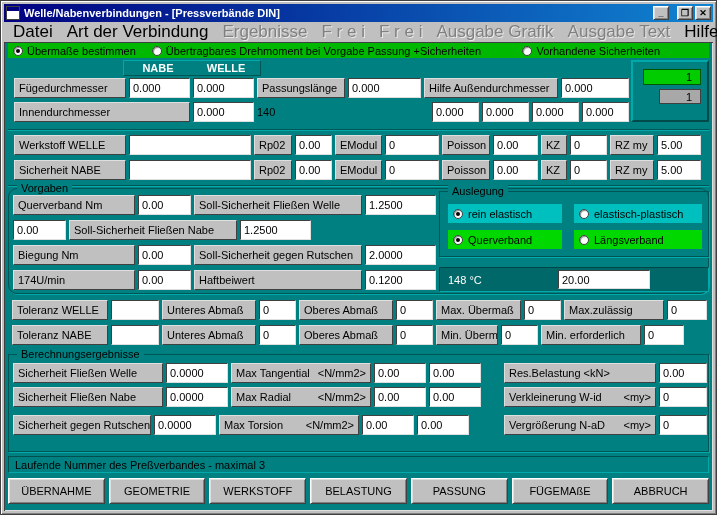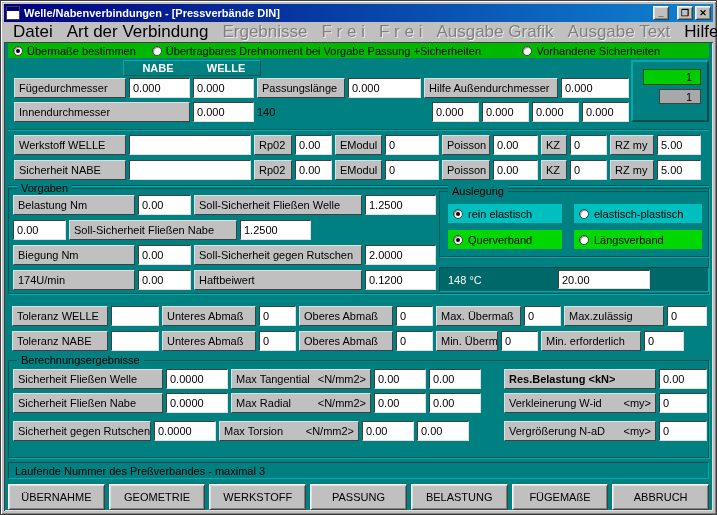--- a/index.html
+++ b/index.html
@@ -46,53 +46,53 @@
   .colheads { position:absolute; left:115px; top:0; width:138px; height:16px; display:flex;
               color:#fff; font-weight:bold; font-size:11px;
               border:1px solid; border-color:#00AAAA #005555 #005555 #00AAAA; }
   .colheads span { flex:1; text-align:center; line-height:14px; }
 
   .frow { position:absolute; display:flex; gap:3px; height:20px; }
   .lbl { background:#C0C0C0; border:1px solid; border-color:#dfdfdf #404040 #404040 #dfdfdf;
          font-size:11px; color:#000; display:flex; align-items:center; padding:0 4px;
          white-space:nowrap; overflow:hidden; height:20px; flex:none; }
   .lbl.split { justify-content:space-between; }
-  .lbl.bold { font-weight:bold; }
+  .lbl.bold { font-weight:normal; }
   .field { font:11px "Liberation Sans", sans-serif; color:#000; background:#fff;
            border:1px solid; border-color:#404040 #dfdfdf #dfdfdf #404040; padding:0 3px; height:20px; flex:none; }
   .static { font-size:11px; color:#000; display:flex; align-items:center; white-space:nowrap; }
 
   .counter { position:absolute; right:0; top:0; width:78px; height:62px; background:#008080;
              border:2px solid; border-color:#00AAAA #004A4A #004A4A #00AAAA; }
   .cnt { font-size:11px; text-align:right; padding-right:8px; line-height:15px; color:#000; }
   .cnt.green { margin:7px 6px 4px 10px; background:#00CC00; height:16px; border:1px solid #005500; }
   .cnt.gray  { margin-left:26px; margin-right:6px; background:#A8A8A8; height:15px; border:1px solid #404040; }
 
   .werkstoff { height:52px; }
   .sep { height:2px; border-top:1px solid #005555; border-bottom:1px solid #00AAAA; margin:1px 0; }
 
   .groupbox { border:1px solid #005555; box-shadow:1px 1px 0 #00AAAA; }
   .gb-label { position:absolute; top:-7px; left:8px; background:#008080; padding:0 4px;
               font-size:11px; color:#000; line-height:13px; }
 
-  .vorgaben { height:106px; }
+  .vorgaben { height:106px;border-radius:9px; }
   .auslegung { position:absolute; left:430px; top:2px; width:270px; height:66px; }
   .optrow { position:absolute; left:8px; display:flex; gap:12px; }
   .optbox { display:flex; align-items:center; gap:5px; font-size:11px; color:#000;
             padding:0 5px; height:19px; white-space:nowrap; overflow:hidden; flex:none; }
   .optbox.cyan { background:#00BFBF; }
   .optbox.green { background:#00D800; }
 
   .tempstrip { position:absolute; left:430px; top:78px; width:270px; height:25px; background:#006868;
                border:1px solid; border-color:#004545 #00AAAA #00AAAA #004545;
                display:flex; align-items:center; color:#fff; font-size:11px; }
   .tempstrip .temp-label { padding-left:8px; width:118px; }
   .tempstrip .field { width:92px; height:19px; }
 
-  .toleranz { height:50px; margin-top:10px; }
+  .toleranz { height:50px; margin-top:4px; }
   .ergebnisse { height:98px; margin-top:6px; }
 
   .statusbar { margin-top:4px; height:17px; border:1px solid; border-color:#004F4F #00AAAA #00AAAA #004F4F;
                font-size:11px; color:#000; display:flex; align-items:center; padding-left:6px; }
 
   .buttonbar { margin-top:5px; display:flex; gap:4px; }
   .btn { flex:1; height:26px; background:#C0C0C0; border:1px solid; border-color:#fff #404040 #404040 #fff;
          box-shadow: inset 1px 1px 0 #dfdfdf, inset -1px -1px 0 #808080;
          font:11px "Liberation Sans", sans-serif; color:#000; }
 </style>
@@ -201,21 +201,21 @@
         <input class="field" style="width: 44px;" value="5.00">
       </div>
     </div>
 
     <div class="sep"></div>
 
     <div class="section groupbox vorgaben">
       <span class="gb-label">Vorgaben</span>
 
       <div class="frow" style="top:6px;left:4px">
-        <span class="lbl" style="width:122px">Belastung Nm</span>
+        <span class="lbl" style="width:122px">Querverband Nm</span>
         <input class="field" style="width: 53px;" value="0.00">
         <span class="lbl" style="width:168px">Soll-Sicherheit Fließen Welle</span>
         <input class="field" style="width: 71px;" value="1.2500">
       </div>
       <div class="frow" style="top:31px;left:4px">
         <input class="field" style="width: 53px;" value="0.00">
         <span class="lbl" style="width:168px">Soll-Sicherheit Fließen Nabe</span>
         <input class="field" style="width: 71px;" value="1.2500">
       </div>
       <div class="frow" style="top:56px;left:4px">
@@ -341,20 +341,20 @@
     </div>
 
     <div class="statusbar">
       <span>Laufende Nummer des Preßverbandes - maximal 3</span>
     </div>
 
     <div class="buttonbar">
       <button class="btn">ÜBERNAHME</button>
       <button class="btn">GEOMETRIE</button>
       <button class="btn">WERKSTOFF</button>
+      <button class="btn">BELASTUNG</button>
       <button class="btn">PASSUNG</button>
-      <button class="btn">BELASTUNG</button>
       <button class="btn">FÜGEMAßE</button>
       <button class="btn">ABBRUCH</button>
     </div>
 
   </div>
 </div>
 
 </body></html>

